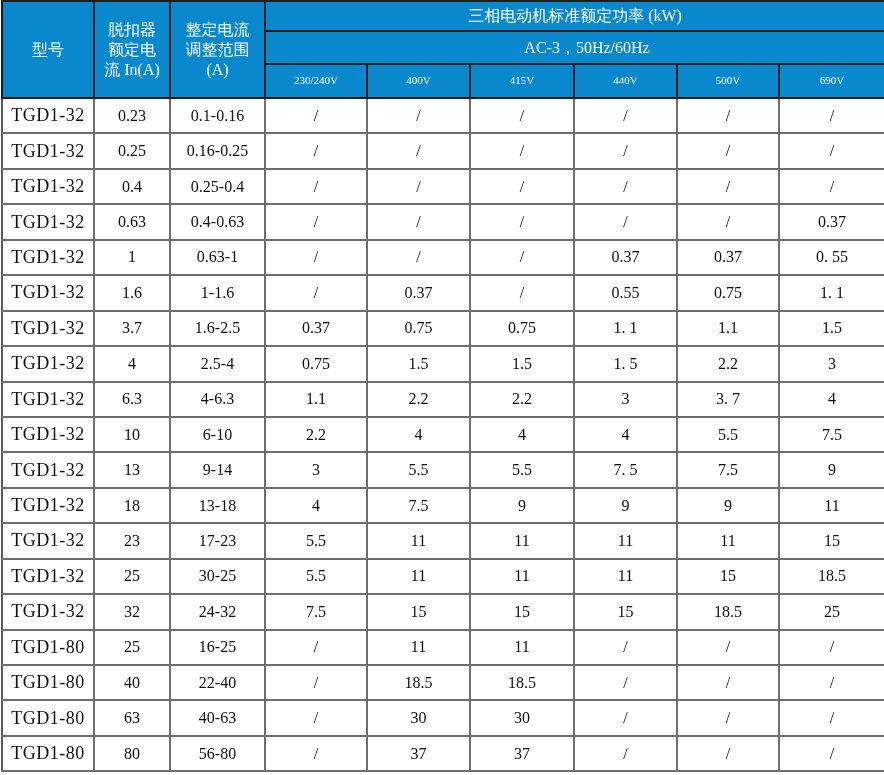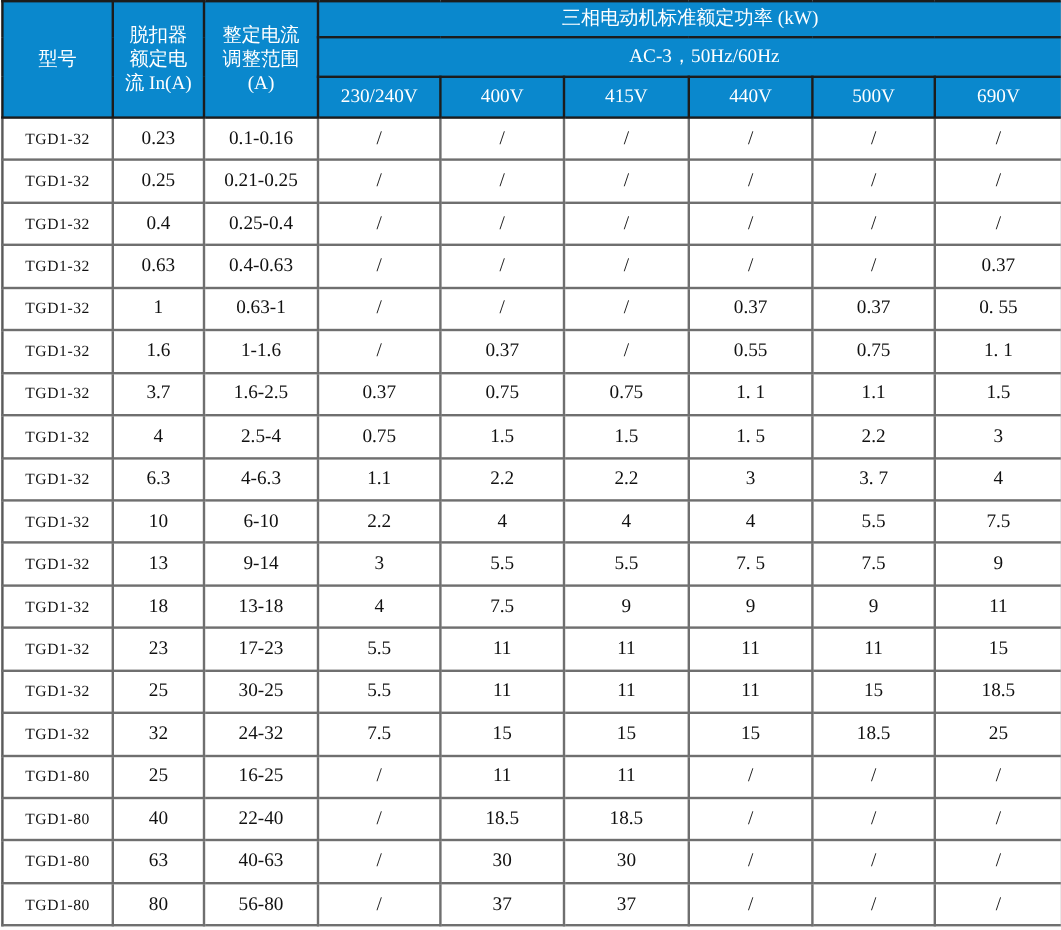--- a/index.html
+++ b/index.html
@@ -23,35 +23,35 @@
     font-weight: normal;
     border: 2px solid #1c1c1c;
     text-align: center;
     vertical-align: middle;
     padding: 0;
     font-size: 16px;
     line-height: 1.25;
   }
   thead tr.h-row-1 th { height: 28px; }
   thead tr.h-row-2 th { height: 31px; padding-left: 24px; }
-  thead tr.h-row-3 th { height: 32px; font-size: 16px; font-family: Liberation Serif, serif; }
+  thead tr.h-row-3 th { height: 32px; font-size: 11px; font-family: Liberation Serif, serif; }
   tbody td {
     border: 2px solid #6f6f6f;
     border-left-color: #5a5a5a;
     text-align: center;
     vertical-align: middle;
     color: #111111;
     font-size: 16px;
     height: 33.45px;
     padding: 0;
     background: #ffffff;
     white-space: nowrap;
     overflow: hidden;
   }
-  tbody td.model-cell { font-size: 13px; letter-spacing: 0.5px; }
+  tbody td.model-cell { font-size: 18px; letter-spacing: 0.5px; }
   .hdr-line { display: block; }
 </style>
 </head>
 <body>
 
 <div class="page">
   <table class="spec-table">
     <colgroup>
       <col style="width:92px">
         <col style="width:76px">
@@ -98,21 +98,21 @@
           <td class="power-cell">/</td>
           <td class="power-cell">/</td>
           <td class="power-cell">/</td>
           <td class="power-cell">/</td>
           <td class="power-cell">/</td>
           <td class="power-cell">/</td>
         </tr>
         <tr>
           <td class="model-cell">TGD1-32</td>
           <td class="rated-current-cell">0.25</td>
-          <td class="setting-range-cell">0.21-0.25</td>
+          <td class="setting-range-cell">0.16-0.25</td>
           <td class="power-cell">/</td>
           <td class="power-cell">/</td>
           <td class="power-cell">/</td>
           <td class="power-cell">/</td>
           <td class="power-cell">/</td>
           <td class="power-cell">/</td>
         </tr>
         <tr>
           <td class="model-cell">TGD1-32</td>
           <td class="rated-current-cell">0.4</td>

